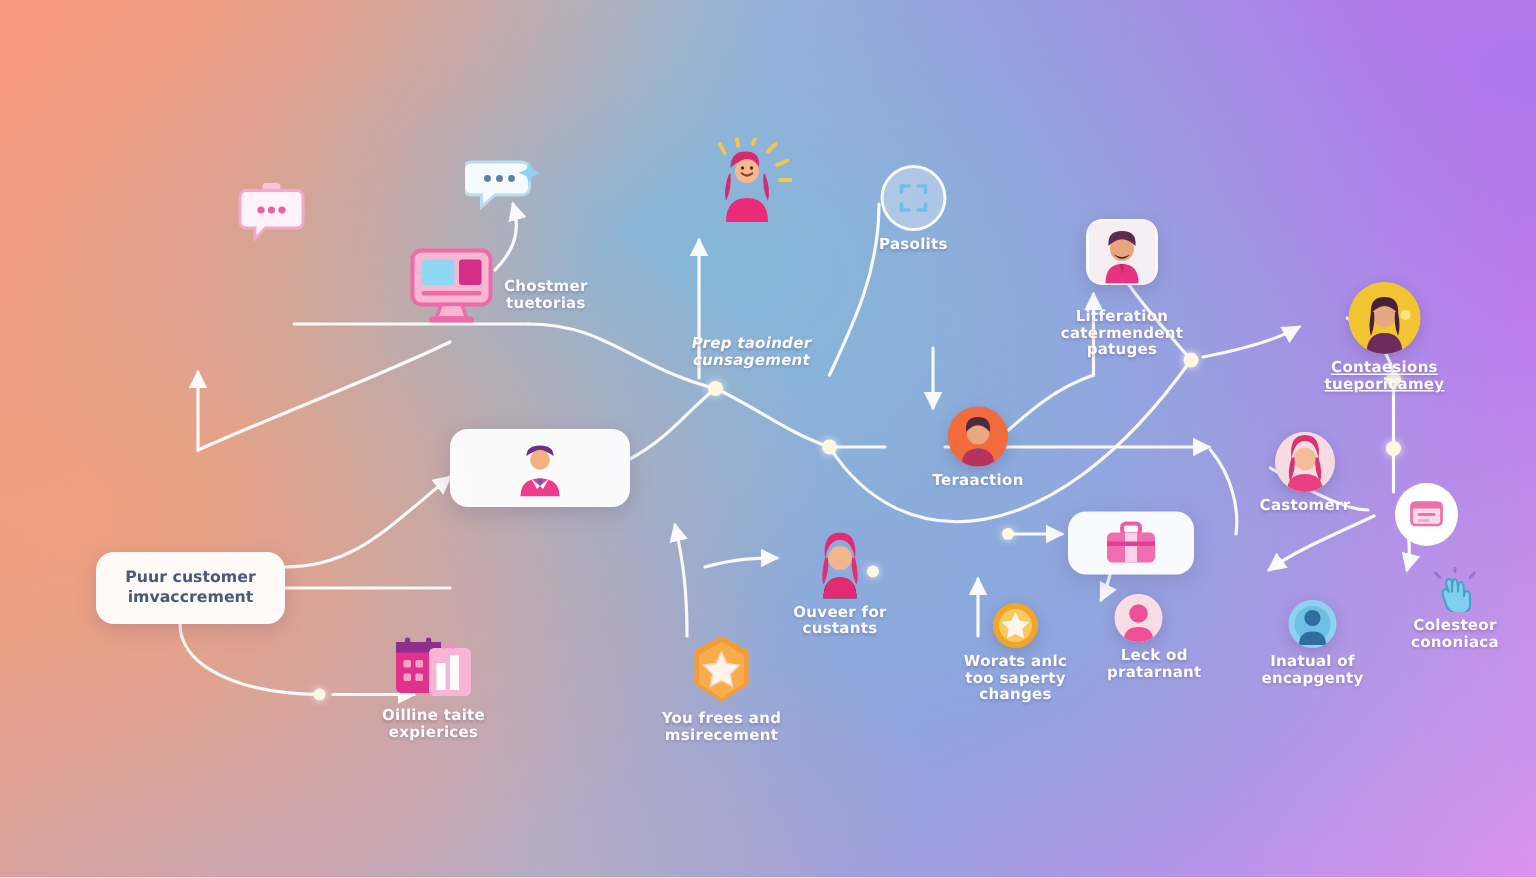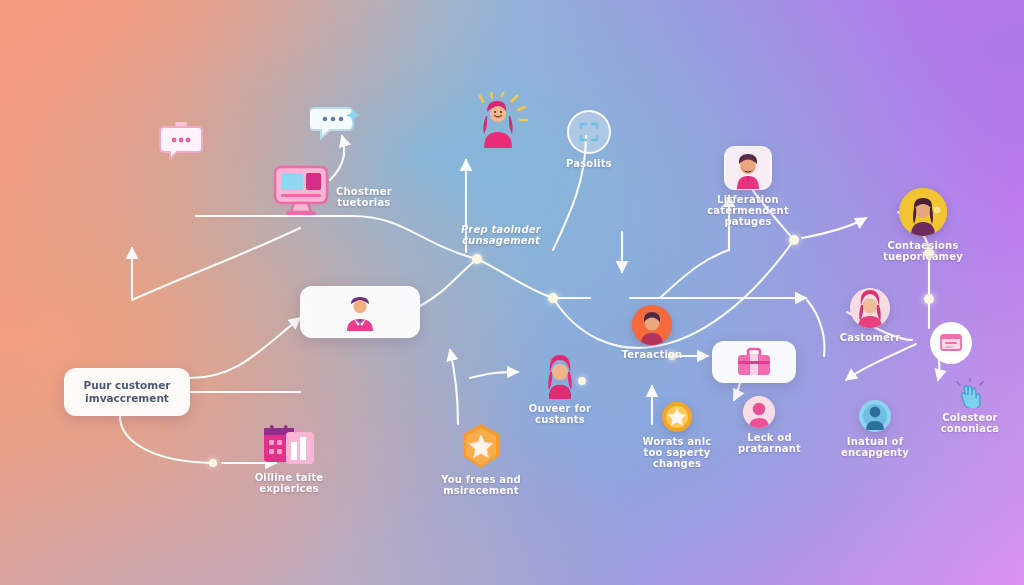--- a/index.html
+++ b/index.html
@@ -221,34 +221,34 @@
           <circle cx="31" cy="20" r="1.1" fill="#4a2a20"></circle>
         <path d="M14 56 q0-16 14-16 q14 0 14 16z" fill="#ea2b78"></path>
         <path d="M16 24 q-4 10 -2 18 q4-8 3-18z" fill="#d62a6f"></path>
         <path d="M40 24 q4 10 2 18 q-4-8 -3-18z" fill="#d62a6f"></path>
       </svg>
     </span>
     <span class="ncap" style="white-space:pre-line;margin-top:76px;font-style:italic;">Prep taoinder
 cunsagement</span>
   </div>
 
-  <div class="node" style="left:566px;top:110px;justify-content:flex-end;">
+  <div class="node" style="left:586px;top:110px;justify-content:flex-end;">
     <span class="ring" style="width:40px;height:40px;">
       <svg width="22" height="22" viewBox="0 0 22 22">
         <path d="M3 7 v-4 h5" fill="none" stroke="#6fc0e2" stroke-width="2.4" stroke-linecap="round"></path>
         <path d="M19 7 v-4 h-5" fill="none" stroke="#6fc0e2" stroke-width="2.4" stroke-linecap="round"></path>
         <path d="M3 15 v4 h5" fill="none" stroke="#6fc0e2" stroke-width="2.4" stroke-linecap="round"></path>
         <path d="M19 15 v4 h-5" fill="none" stroke="#6fc0e2" stroke-width="2.4" stroke-linecap="round"></path>
       </svg>
     </span>
     <span class="ncap">Pasolits</span>
   </div>
 
 
-  <div class="node" style="left:700px;top:146px;width:96px;">
+  <div class="node" style="left:700px;top:146px;width:96px;gap:12px;">
     <span class="sq" style="width:48px;height:44px;">
       <svg width="44" height="42" viewBox="0 0 44 42">
         <rect width="44" height="42" fill="#f6eef3"></rect>
         <path d="M11 42 q0-13 11-13 q11 0 11 13z" fill="#e8317f"></path>
         <circle cx="22" cy="19" r="8" fill="#e9a57c"></circle>
         <path d="M13 17 q9-9 18 0 q1-10 -9-10 q-10 0-9 10z" fill="#5b2c4e"></path>
         <path d="M16 22 q6 5 12 0 q-6 7 -12 0z" fill="#3c2238"></path>
         <path d="M20.4 29 l1.6 7 l1.6-7z" fill="#c42a6c"></path>
       </svg>
     </span>
@@ -262,25 +262,25 @@
       <svg width="48" height="48" viewBox="0 0 48 48">
         <circle cx="24" cy="24" r="24" fill="#f1c431"></circle>
         <path d="M12 48 q0-14 12-14 q12 0 12 14z" fill="#6d2a5c"></path>
         <circle cx="24" cy="22" r="8" fill="#e7a87f"></circle>
         <path d="M15 21 q9-10 18 0 q1-11 -9-11 q-10 0-9 11z" fill="#4a2036"></path>
         <path d="M15 20 q-2 10 0 16 q3-8 2-16z" fill="#4a2036"></path>
         <path d="M33 20 q2 10 0 16 q-3-8 -2-16z" fill="#4a2036"></path>
         <circle cx="38" cy="22" r="3.4" fill="#fbe38a"></circle>
       </svg>
     </span>
-    <span class="ncap" style="white-space:pre-line;">Contaesions
+    <span class="ncap" style="white-space:pre-line;text-decoration:underline;">Contaesions
 tueporicamey</span>
   </div>
 
-  <div class="node" style="left:609px;top:305px;width:86px;">
+  <div class="node" style="left:609px;top:271px;width:86px;">
     <span class="av" style="width:40px;height:40px;background:#f2683a;">
       <svg width="40" height="40" viewBox="0 0 40 40">
         <circle cx="20" cy="20" r="20" fill="#f26b3c"></circle>
         <path d="M9 40 q0-12 11-12 q11 0 11 12z" fill="#b8325c"></path>
         <circle cx="20" cy="18" r="7.4" fill="#e9a87e"></circle>
         <path d="M12 17 q8-9 16 0 q1-10 -8-10 q-9 0-8 10z" fill="#4e2a44"></path>
         <path d="M18.6 28 l1.4 6 l1.4-6z" fill="#6f4a86"></path>
       </svg>
     </span>
     <span class="ncap">Teraaction</span>

